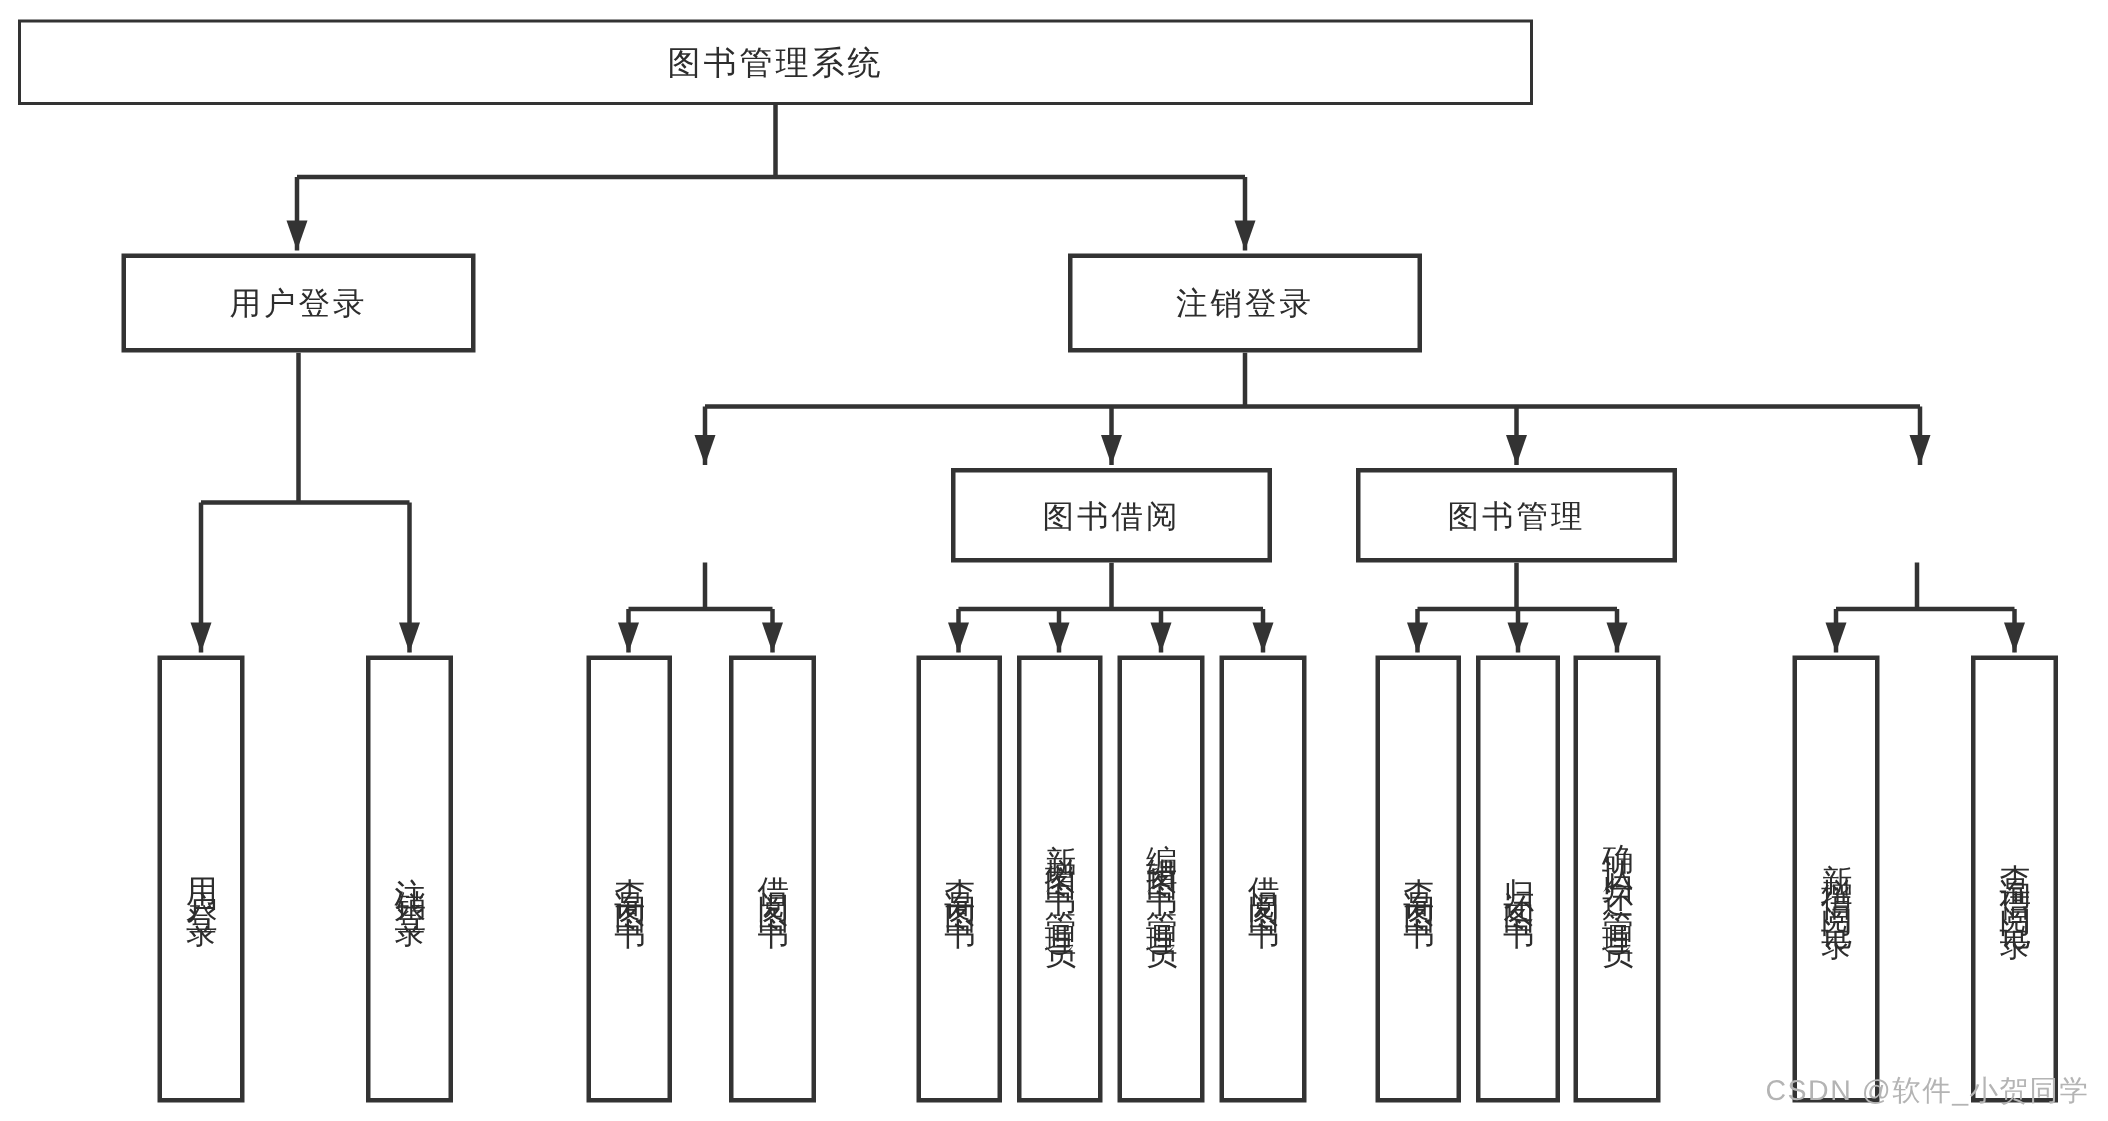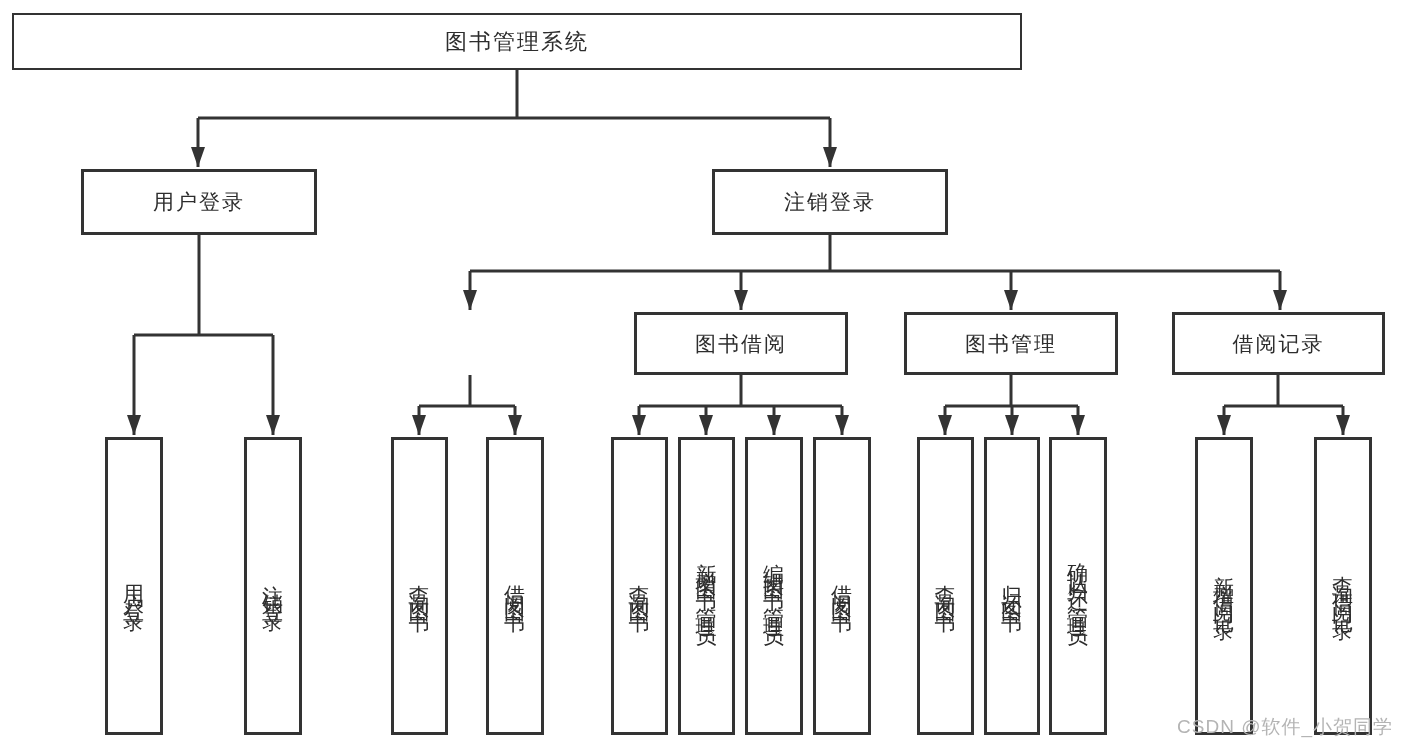--- a/index.html
+++ b/index.html
@@ -89,21 +89,20 @@
     <line class="connector" x1="1343" y1="406" x2="1343" y2="435" marker-end="url(#arrow)"></line>
   </svg>
 
   <div class="box root" style="left:12px;top:13px;width:1010px;height:57px;">图书管理系统</div>
 
   <div class="box h" style="left:81px;top:169px;width:236px;height:66px;">用户登录</div>
   <div class="box h" style="left:712px;top:169px;width:236px;height:66px;">注销登录</div>
 
   <div class="box h" style="left:634px;top:312px;width:214px;height:63px;">图书借阅</div>
   <div class="box h" style="left:904px;top:312px;width:214px;height:63px;">图书管理</div>
-  <div class="box h" style="left:1172px;top:312px;width:213px;height:63px;">借阅记录</div>
 
   <div class="box v" style="left:105px;top:437px;width:58px;height:298px;">用户登录</div>
   <div class="box v" style="left:244px;top:437px;width:58px;height:298px;">注销登录</div>
 
   <div class="box v" style="left:391px;top:437px;width:57px;height:298px;">查询图书</div>
   <div class="box v" style="left:486px;top:437px;width:58px;height:298px;">借阅图书</div>
 
   <div class="box v" style="left:611px;top:437px;width:57px;height:298px;">查询图书</div>
   <div class="box v" style="left:678px;top:437px;width:57px;height:298px;">新增图书（管理员）</div>
   <div class="box v" style="left:745px;top:437px;width:58px;height:298px;">编辑图书（管理员）</div>

